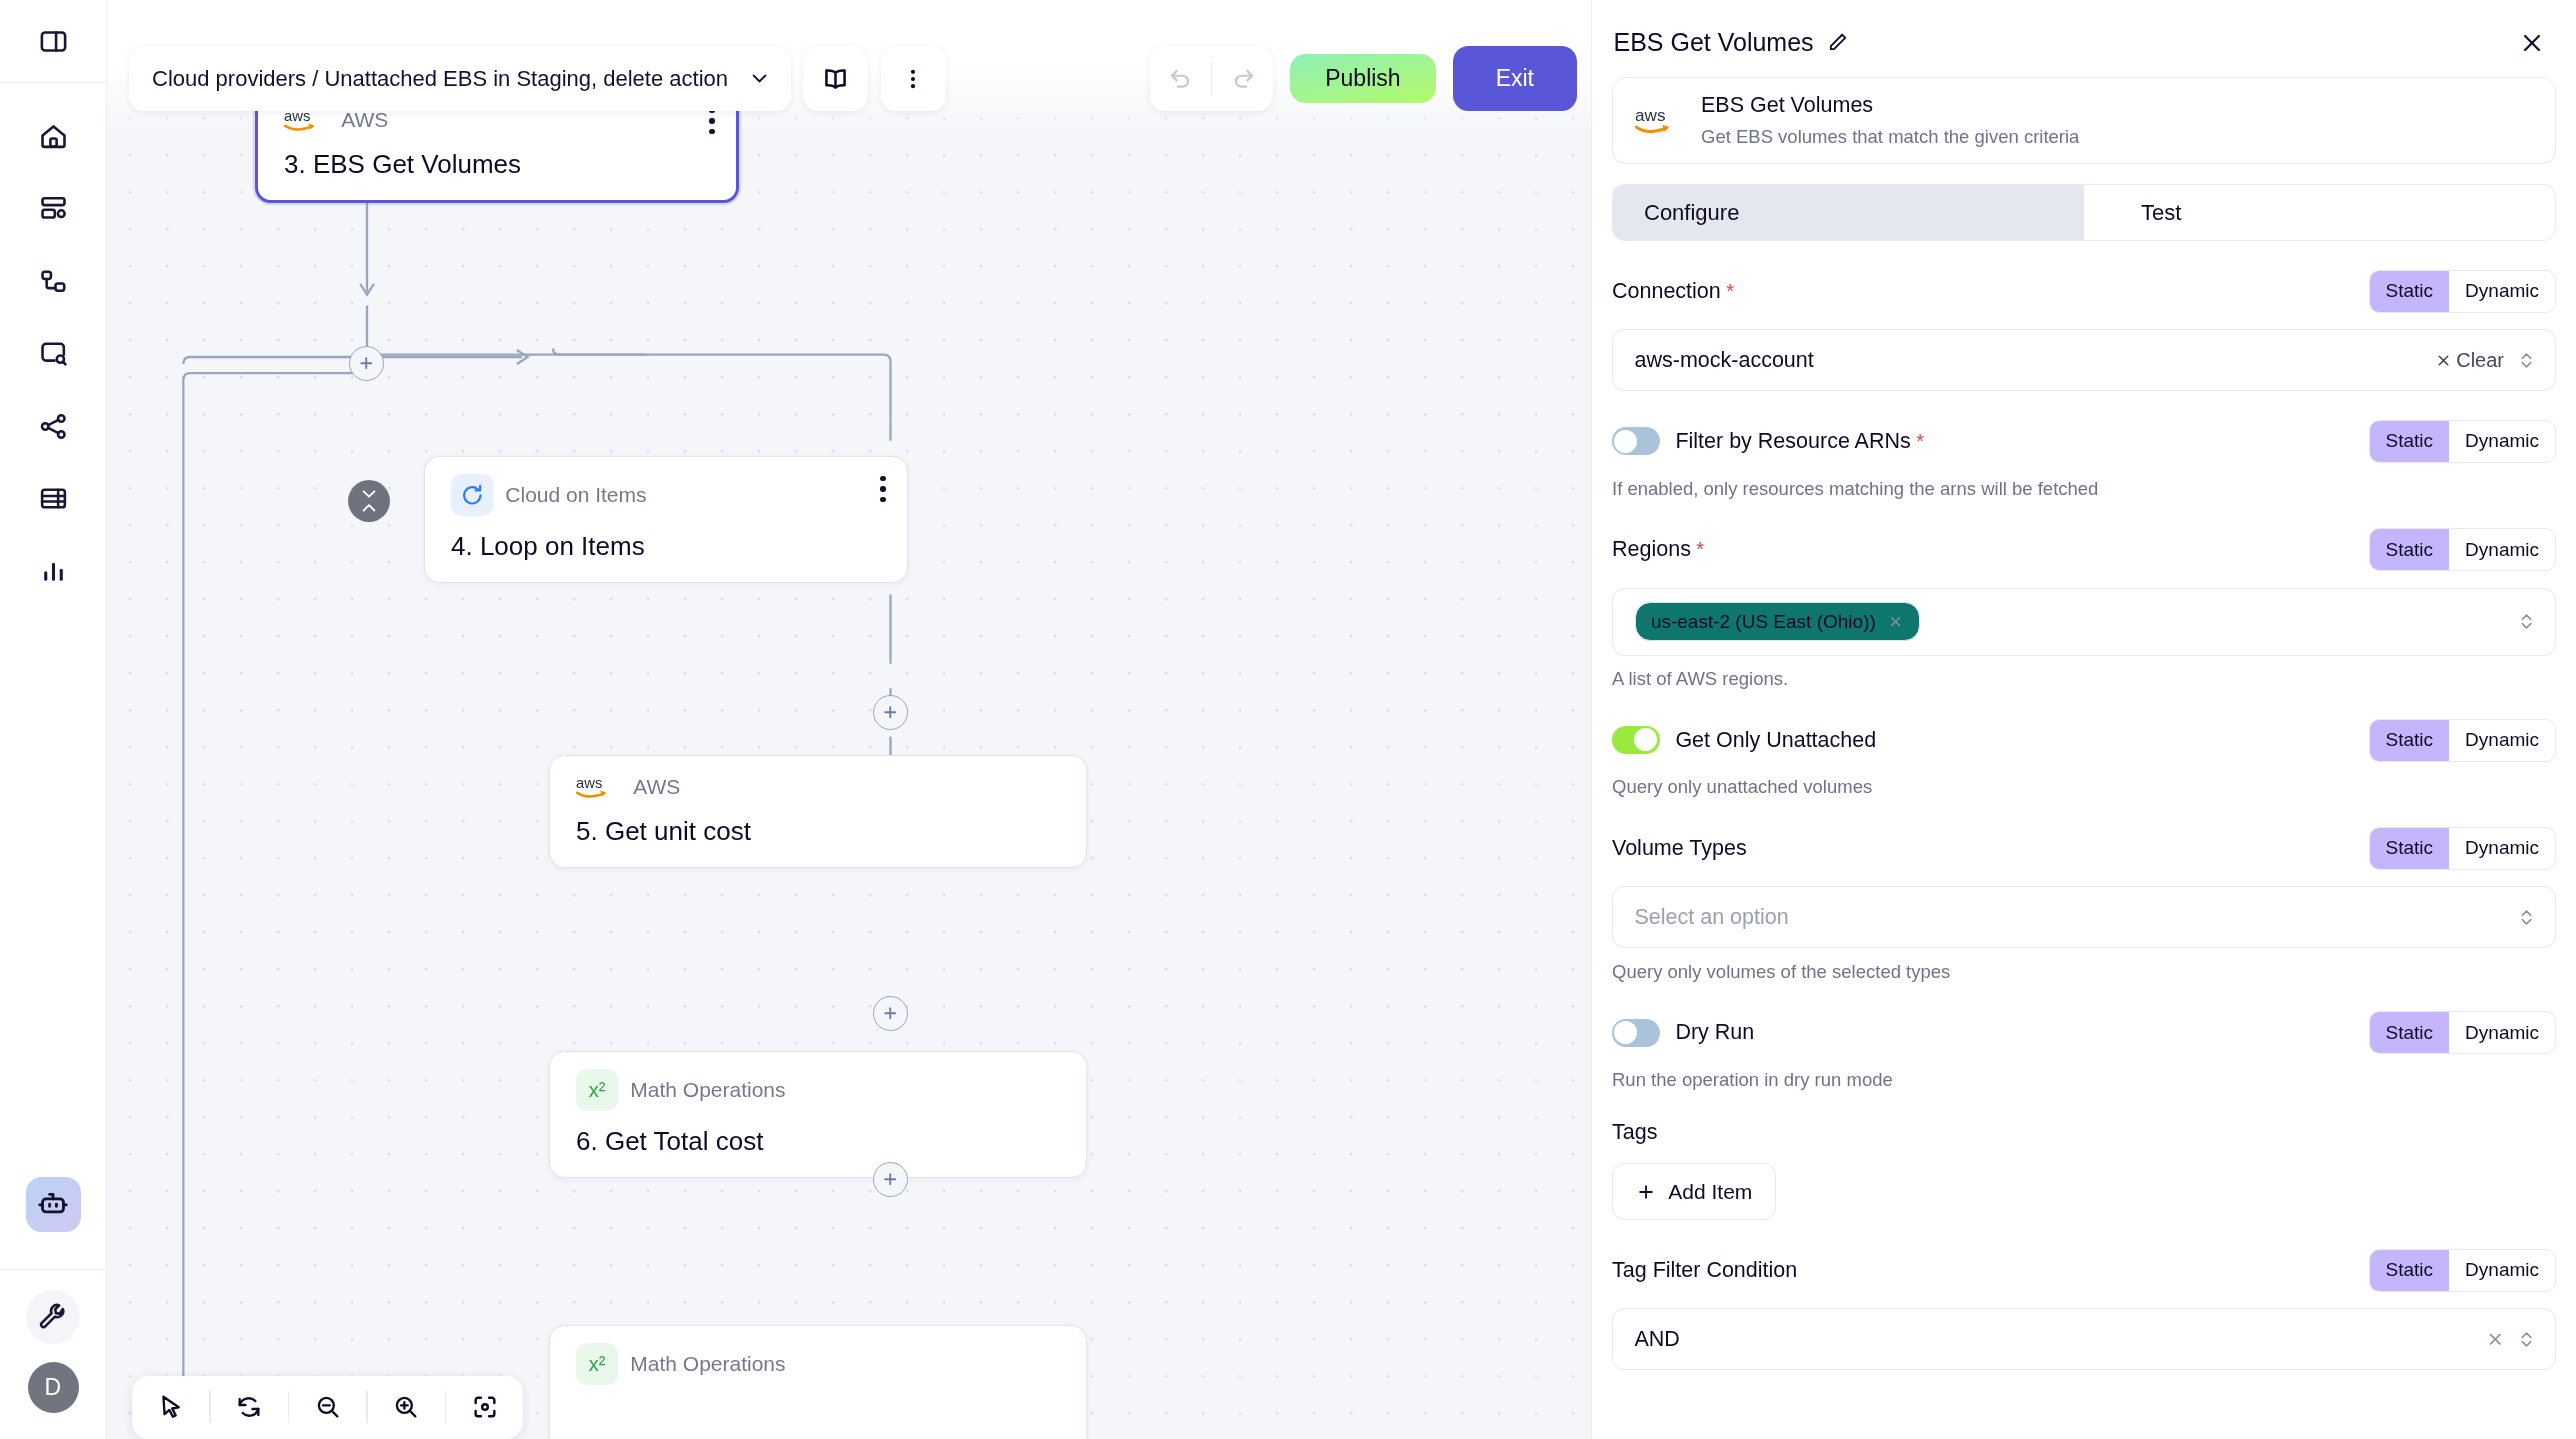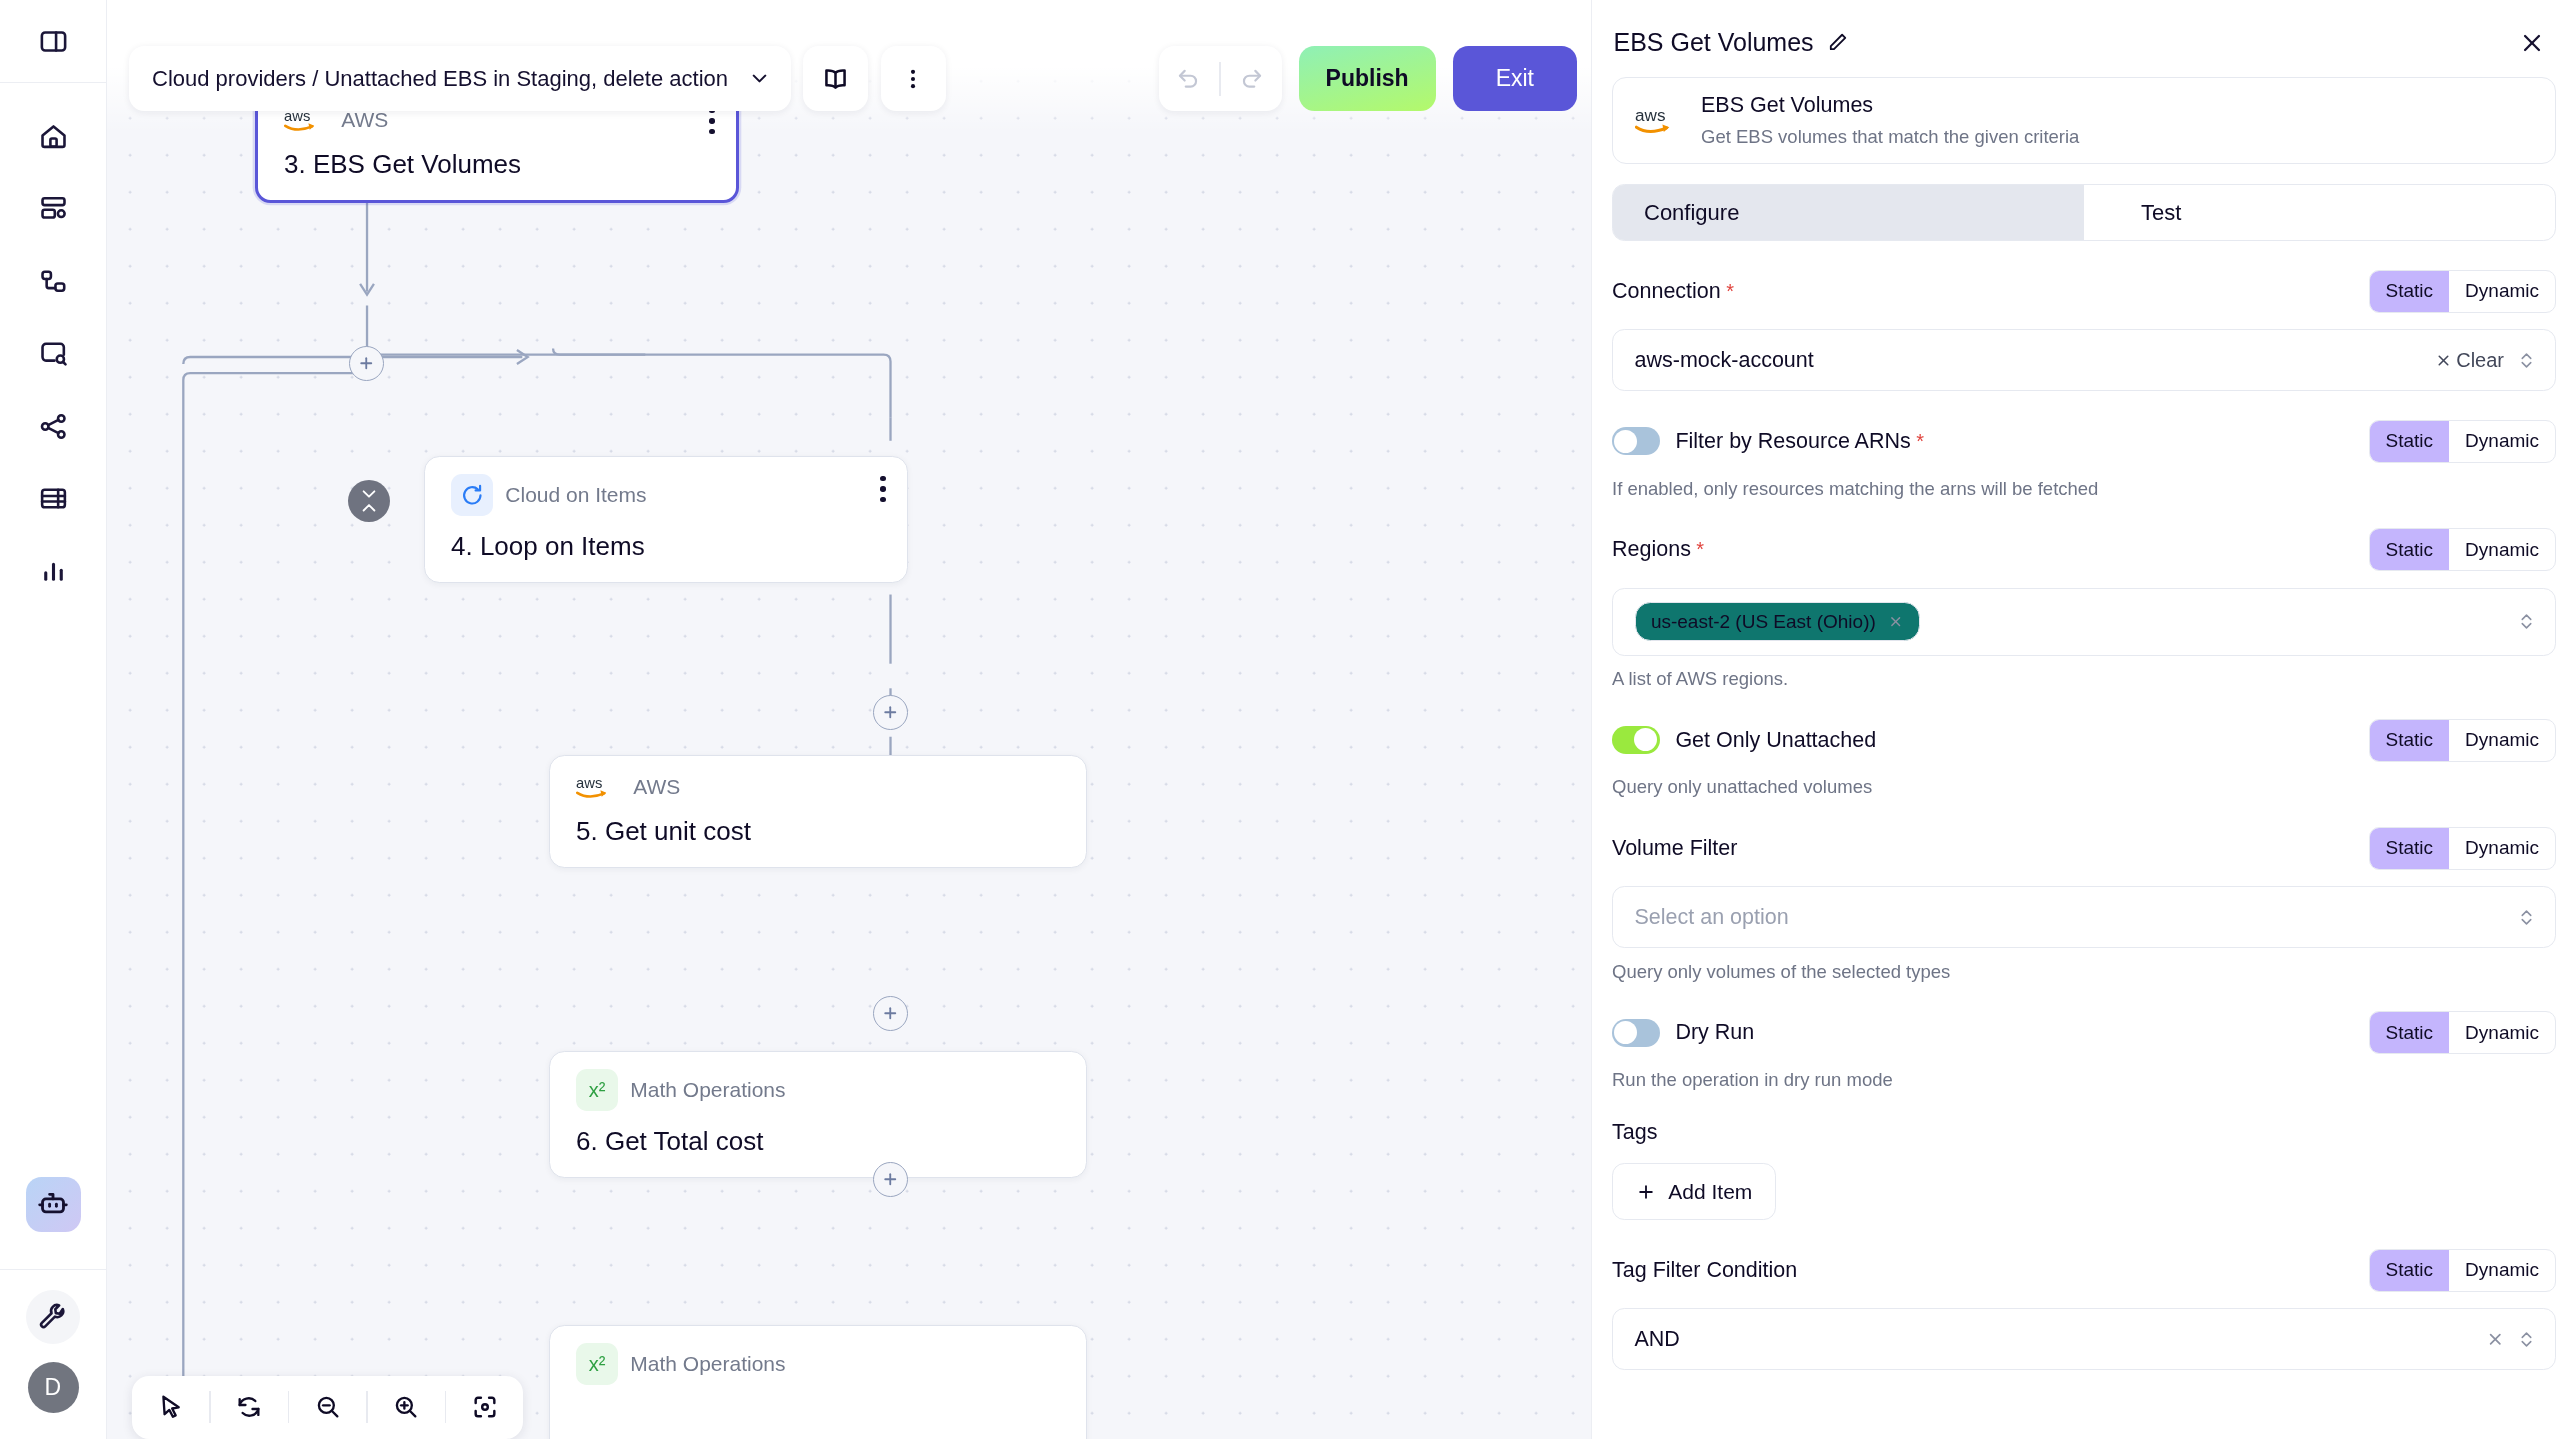--- a/index.html
+++ b/index.html
@@ -74,24 +74,24 @@
 
   
   .actions { position:absolute; right: 14px; top: 28px; display:flex; gap: 17px; align-items:center; z-index: 6; }
   .undo-box {
     width: 123px; height: 65px; background:#fff; border-radius: 15.4px; box-shadow: 0 1.5px 7.7px rgba(25,30,60,.07);
     display:flex; align-items:center; justify-content:center; gap: 0;
   }
   .undo-half { width:62px; height:65px; display:flex; align-items:center; justify-content:center; color:#c3c7d4; }
   .undo-div { width:1.5px; height: 34px; background:#e8eaf0; }
   .btn-publish {
-    height: 65px; padding: 0 27px; border-radius: 15.4px; border: none;
+    height: 49px; padding: 0 35px; border-radius: 15.4px; border: none;
     background: linear-gradient(165deg,#8ff0b6 0%, #b4f96a 100%);
     color:#0f0b26; font-size: 23px; font-family:inherit; cursor:pointer;
-    display:flex; align-items:center; justify-content:center;font-weight:bold;
+    display:flex; align-items:center; justify-content:center;
   }
   .btn-exit {
     height: 65px; padding: 13px 43px; border-radius: 15.4px; border:none;
     background:#5a56d8; color:#fff; font-size: 23px; font-family:inherit; cursor:pointer;
     display:flex; align-items:center; justify-content:center;
   }
 
   
   .node {
     position: absolute; background:#fff; border:1.5px solid #dfe3ec; border-radius: 15.4px;
@@ -627,21 +627,21 @@
         <span class="lbl" style="margin-left:15.4px">Get Only Unattached</span>
         <span class="sd">
           <span class="on">Static</span>
           <span>Dynamic</span>
         </span>
       </div>
       <div class="hint">Query only unattached volumes</div>
 
       
       <div class="row-head">
-        <span class="lbl">Volume Filter</span>
+        <span class="lbl">Volume Types</span>
         <span class="sd">
           <span class="on">Static</span>
           <span>Dynamic</span>
         </span>
       </div>
       <div class="field">
         <span class="ph">Select an option</span>
         <span class="right">
           <span class="caret">
             <svg class="svgi" width="17" height="23" viewBox="0 0 24 32" fill="none" stroke="currentColor" stroke-width="2.2" stroke-linecap="round" stroke-linejoin="round">

